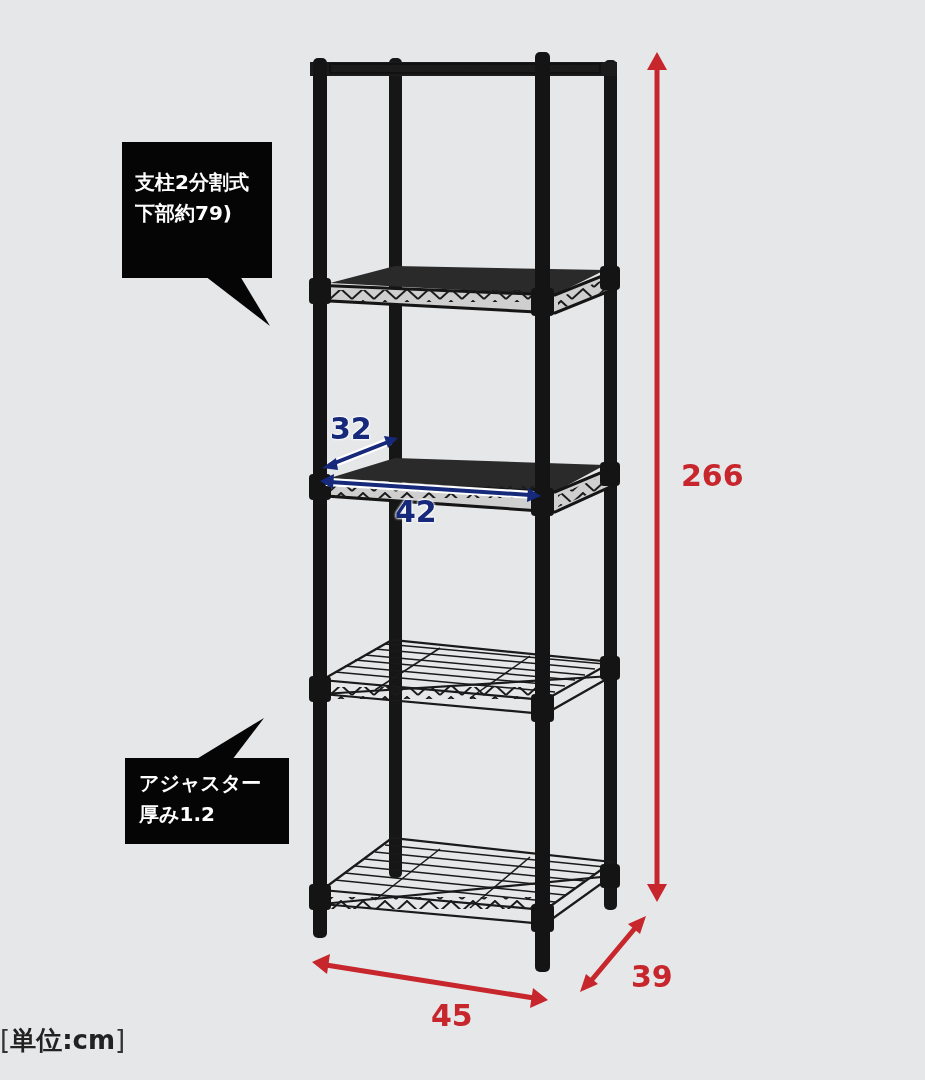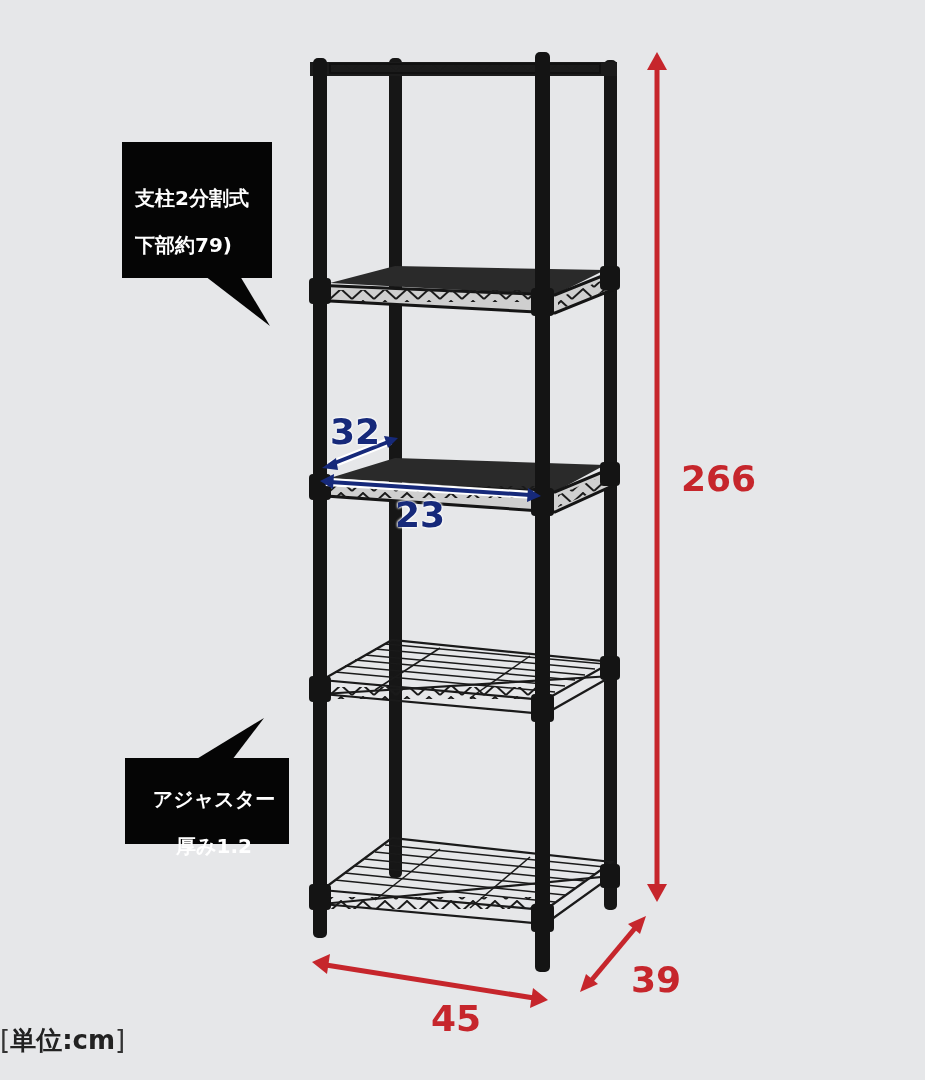--- a/index.html
+++ b/index.html
@@ -7,25 +7,25 @@
     width: 925px; height: 1080px; position: relative; overflow: hidden;
     background: #e6e7e9;
     font-family: "DejaVu Sans", "Liberation Sans", sans-serif;
   }
   svg.scene { position: absolute; left: 0; top: 0; }
   .callout {
     position: absolute; background: #050505; color: #ffffff;
     font-weight: bold; font-size: 20px; line-height: 31px;
     box-sizing: border-box; white-space: nowrap;
   }
-  .callout .line { display: block; margin-top: 16px; }
+  .callout .line { display: block; }
   .callout-top { left: 122px; top: 142px; width: 150px; height: 136px; padding: 25px 0 0 13px; }
-  .callout-bottom { left: 125px; top: 758px; width: 164px; height: 86px; padding: 10px 0 0 14px; text-align: center; }
+  .callout-bottom { left: 125px; top: 758px; width: 164px; height: 86px; padding: 10px 0 0 14px; text-align: left; }
   .dim {
-    position: absolute; font-weight: bold; font-size: 36px;
+    position: absolute; font-weight: bold; font-size: 30px;
     color: #c6262c; letter-spacing: 0px; line-height: 1; text-align: center;
   }
   .dim.blue { color: #16297a; -webkit-text-stroke: 0px; text-shadow: 0 0 3px #fff, 0 0 3px #fff, 0 0 2px #fff; }
   .unit {
     position: absolute; left: 0; top: 1027px;
     font-size: 26px; font-weight: bold; color: #222; line-height: 1;
   }
   .unit .br { font-weight: normal; color: #333; }
 </style>
 </head>
@@ -157,17 +157,17 @@
 
 <div class="callout callout-bottom">
   <span class="line">アジャスター</span>
   <span class="line">厚み1.2</span>
 </div>
 
 <div class="dim" style="left:681px; top:461px;">266</div>
 <div class="dim" style="left:387px; top:1001px;margin-left:44px;">45</div>
 <div class="dim" style="left:631px; top:962px;">39</div>
 <div class="dim blue" style="left:330px; top:414px;">32</div>
-<div class="dim blue" style="left:395px; top:497px;">23</div>
+<div class="dim blue" style="left:395px; top:497px;">42</div>
 
 <div class="unit">
   <span class="br">[</span><span>単位:cm</span><span class="br">]</span>
 </div>
 
 </body></html>

